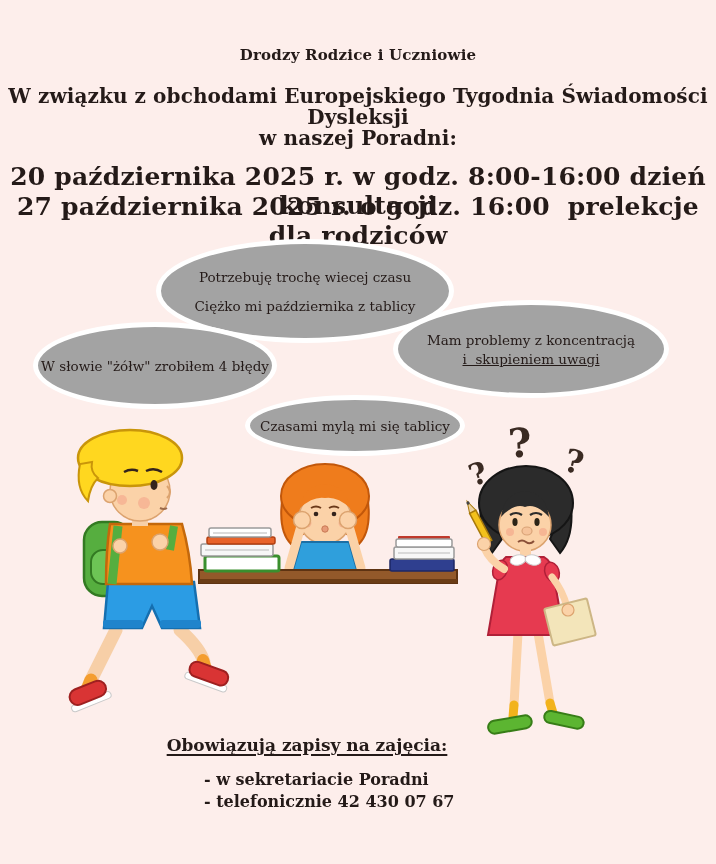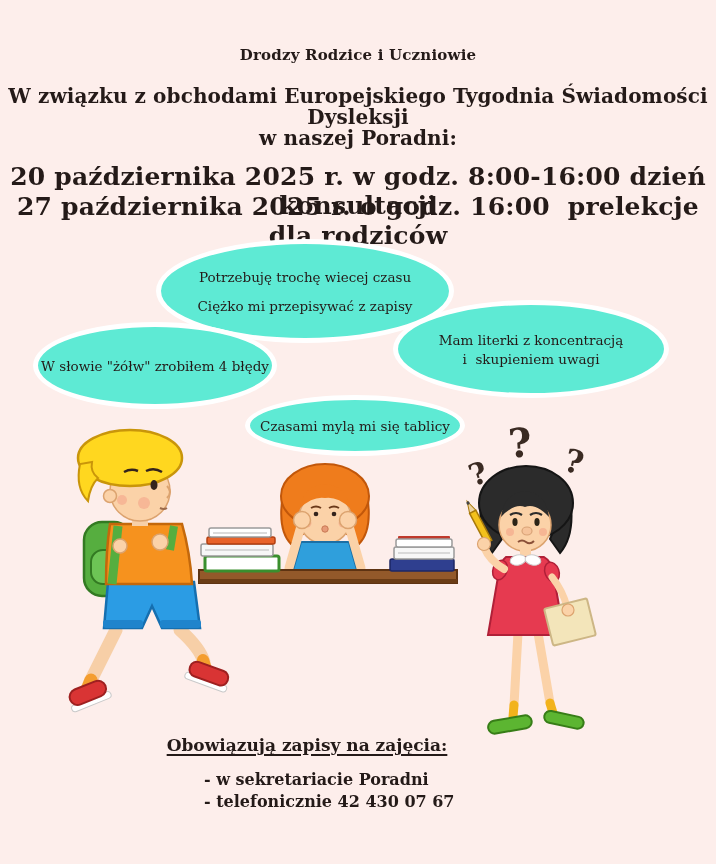--- a/index.html
+++ b/index.html
@@ -12,29 +12,29 @@
   .center{text-align:center;}
   .bold{font-weight:bold;}
   .pre{white-space:pre-wrap;}
   #title{top:46px;left:0;width:716px;font-size:15px;letter-spacing:.2px;}
   #intro{top:86px;left:0;width:716px;font-size:20px;line-height:21px;letter-spacing:.1px;}
   .event-line{left:0;width:716px;font-size:25px;letter-spacing:.2px;}
   #event1{top:162px;}
   #event2{top:192px;}
   .bubble{
     position:absolute;border:5px solid #ffffff;border-radius:50%;
-    background:#5eead4;box-sizing:border-box;
+    background:#a3a3a3;box-sizing:border-box;
     display:flex;flex-direction:column;justify-content:center;
     font-size:13.5px;
   }
   .bubble .line{white-space:pre-wrap;text-align:center;}
   #bubble1{left:156px;top:239px;width:298px;height:104px;}
   #bubble1 .line + .line{margin-top:13px;}
   #bubble2{left:393px;top:300px;width:276px;height:98px;}
-  #bubble2 .line + .line{margin-top:3px;}
+  #bubble2 .line + .line{margin-top:3px;text-decoration:underline;}
   #bubble3{left:33px;top:322px;width:244px;height:87px;}
   #bubble4{left:245px;top:395px;width:220px;height:61px;}
   #signup-heading{top:735px;left:150px;width:314px;font-size:17px;font-weight:bold;
     text-decoration:underline;text-underline-offset:3px;text-decoration-thickness:1.5px;text-align:center;}
   .signup-item{left:204px;font-size:16px;font-weight:bold;white-space:pre-wrap;}
   #signup-item1{top:770px;}
   #signup-item2{top:792px;}
   svg{display:block;}
 </style>
 </head>
@@ -45,24 +45,24 @@
   <div id="title" class="abs center bold pre">Drodzy Rodzice i Uczniowie</div>
   <div id="intro" class="abs center bold">
     <div class="pre">W związku z obchodami Europejskiego Tygodnia Świadomości Dysleksji</div>
     <div class="pre">w naszej Poradni:</div>
   </div>
   <div id="event1" class="abs center bold pre event-line">20 października 2025 r. w godz. 8:00-16:00 dzień  konsultacji</div>
   <div id="event2" class="abs center bold pre event-line">27 października 2025 r. o godz. 16:00  prelekcje dla rodziców</div>
 
   <div id="bubble1" class="bubble">
     <div class="line">Potrzebuję trochę wiecej czasu</div>
-    <div class="line">Ciężko mi przepisywać z zapisy</div>
+    <div class="line">Ciężko mi października z tablicy</div>
   </div>
   <div id="bubble2" class="bubble">
-    <div class="line">Mam literki z koncentracją</div>
+    <div class="line">Mam problemy z koncentracją</div>
     <div class="line">i  skupieniem uwagi</div>
   </div>
   <div id="bubble3" class="bubble">
     <div class="line">W słowie "żółw" zrobiłem 4 błędy</div>
   </div>
   <div id="bubble4" class="bubble">
     <div class="line">Czasami mylą mi się tablicy</div>
   </div>
 
   <svg class="abs" style="left:48px;top:424px;" width="190" height="292" viewBox="0 0 190 292">

